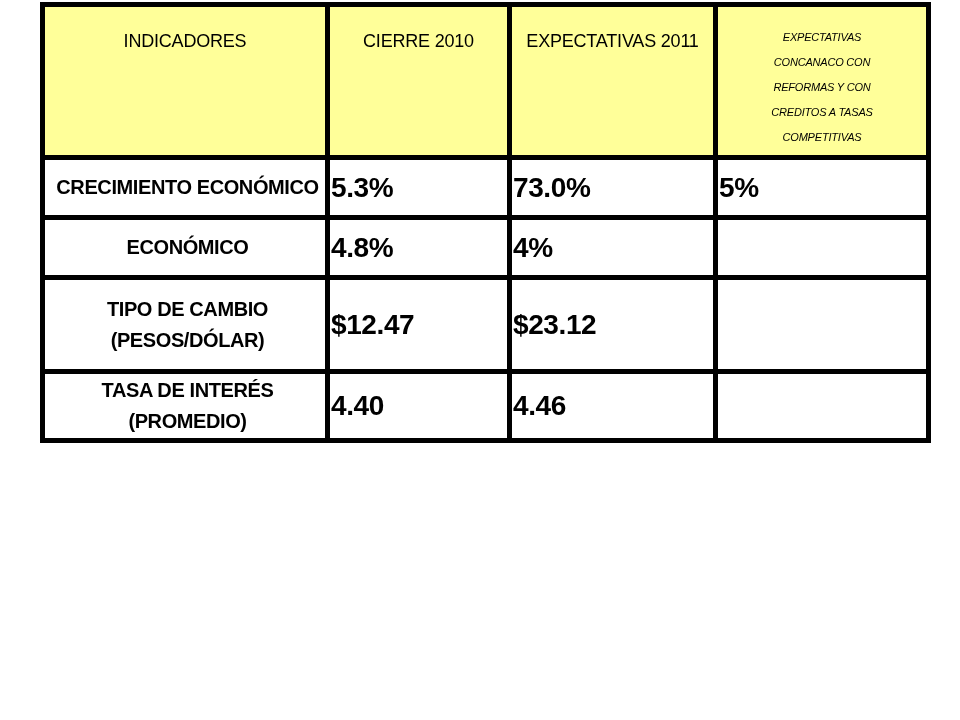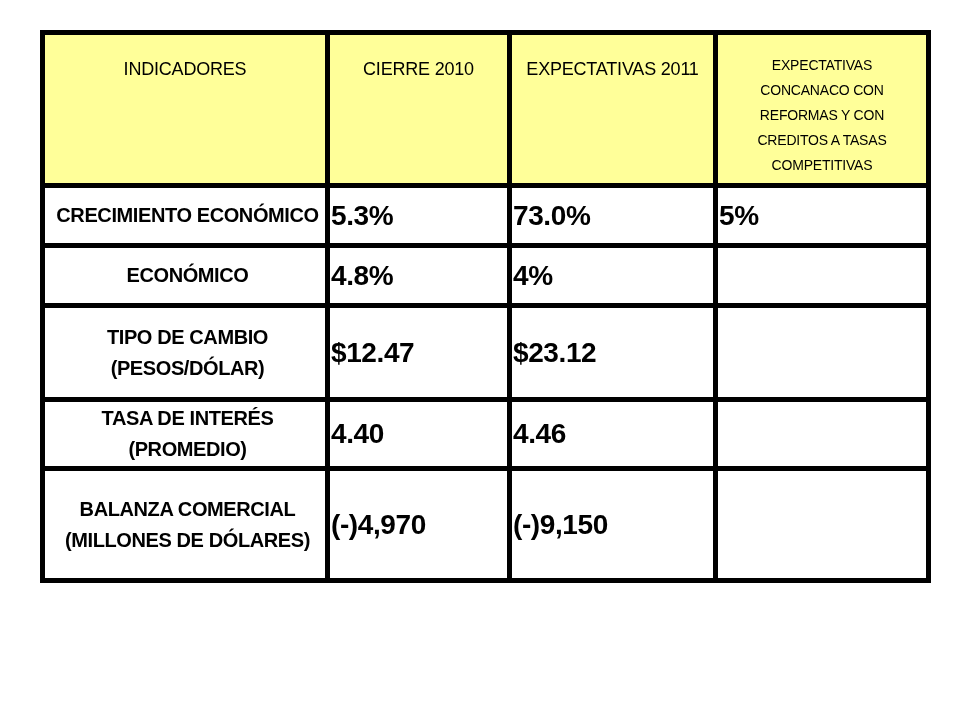--- a/index.html
+++ b/index.html
@@ -18,44 +18,44 @@
     background: #FFFFFF;
   }
   table.indicators {
     position: absolute;
     left: 40px;
     top: 2px;
     width: 886px;
     border-collapse: collapse;
     table-layout: fixed;
     background: #FFFFFF;
-    margin-top: 28px;
   }
   table.indicators th,
   table.indicators td {
     border: 5px solid #000000;
     color: #000000;
     overflow: hidden;
   }
   
   tr.row-header { height: 153px; }
   th.hdr {
     background: #FFFF99;
     font-weight: normal;
     font-size: 18px;
     text-align: center;
     vertical-align: top;
     padding-top: 24px;
     letter-spacing: -0.2px;
   }
   th.hdr-small {
-    font-size: 14px;
+    font-size: 11px;
     line-height: 25px;
     padding-top: 18px;
     white-space: pre-line;
+    font-style: italic;
   }
   
   td.ind {
     text-align: center;
     vertical-align: middle;
     padding-left: 9px;
     padding-right: 4px;
     font-weight: bold;
     font-size: 20px;
     line-height: 1.55;
@@ -123,23 +123,16 @@
       </tr>
 
 
       <tr class="row-4">
         <td class="ind">TASA DE INTERÉS (PROMEDIO)</td>
         <td class="val">4.40</td>
         <td class="val">4.46</td>
         <td class="val"></td>
       </tr>
 
-      <tr class="row-5">
-        <td class="ind">BALANZA COMERCIAL
-(MILLONES DE DÓLARES)</td>
-        <td class="val">(-)4,970</td>
-        <td class="val">(-)9,150</td>
-        <td class="val"></td>
-      </tr>
 
     </tbody>
   </table>
 </div>
 
 </body></html>

